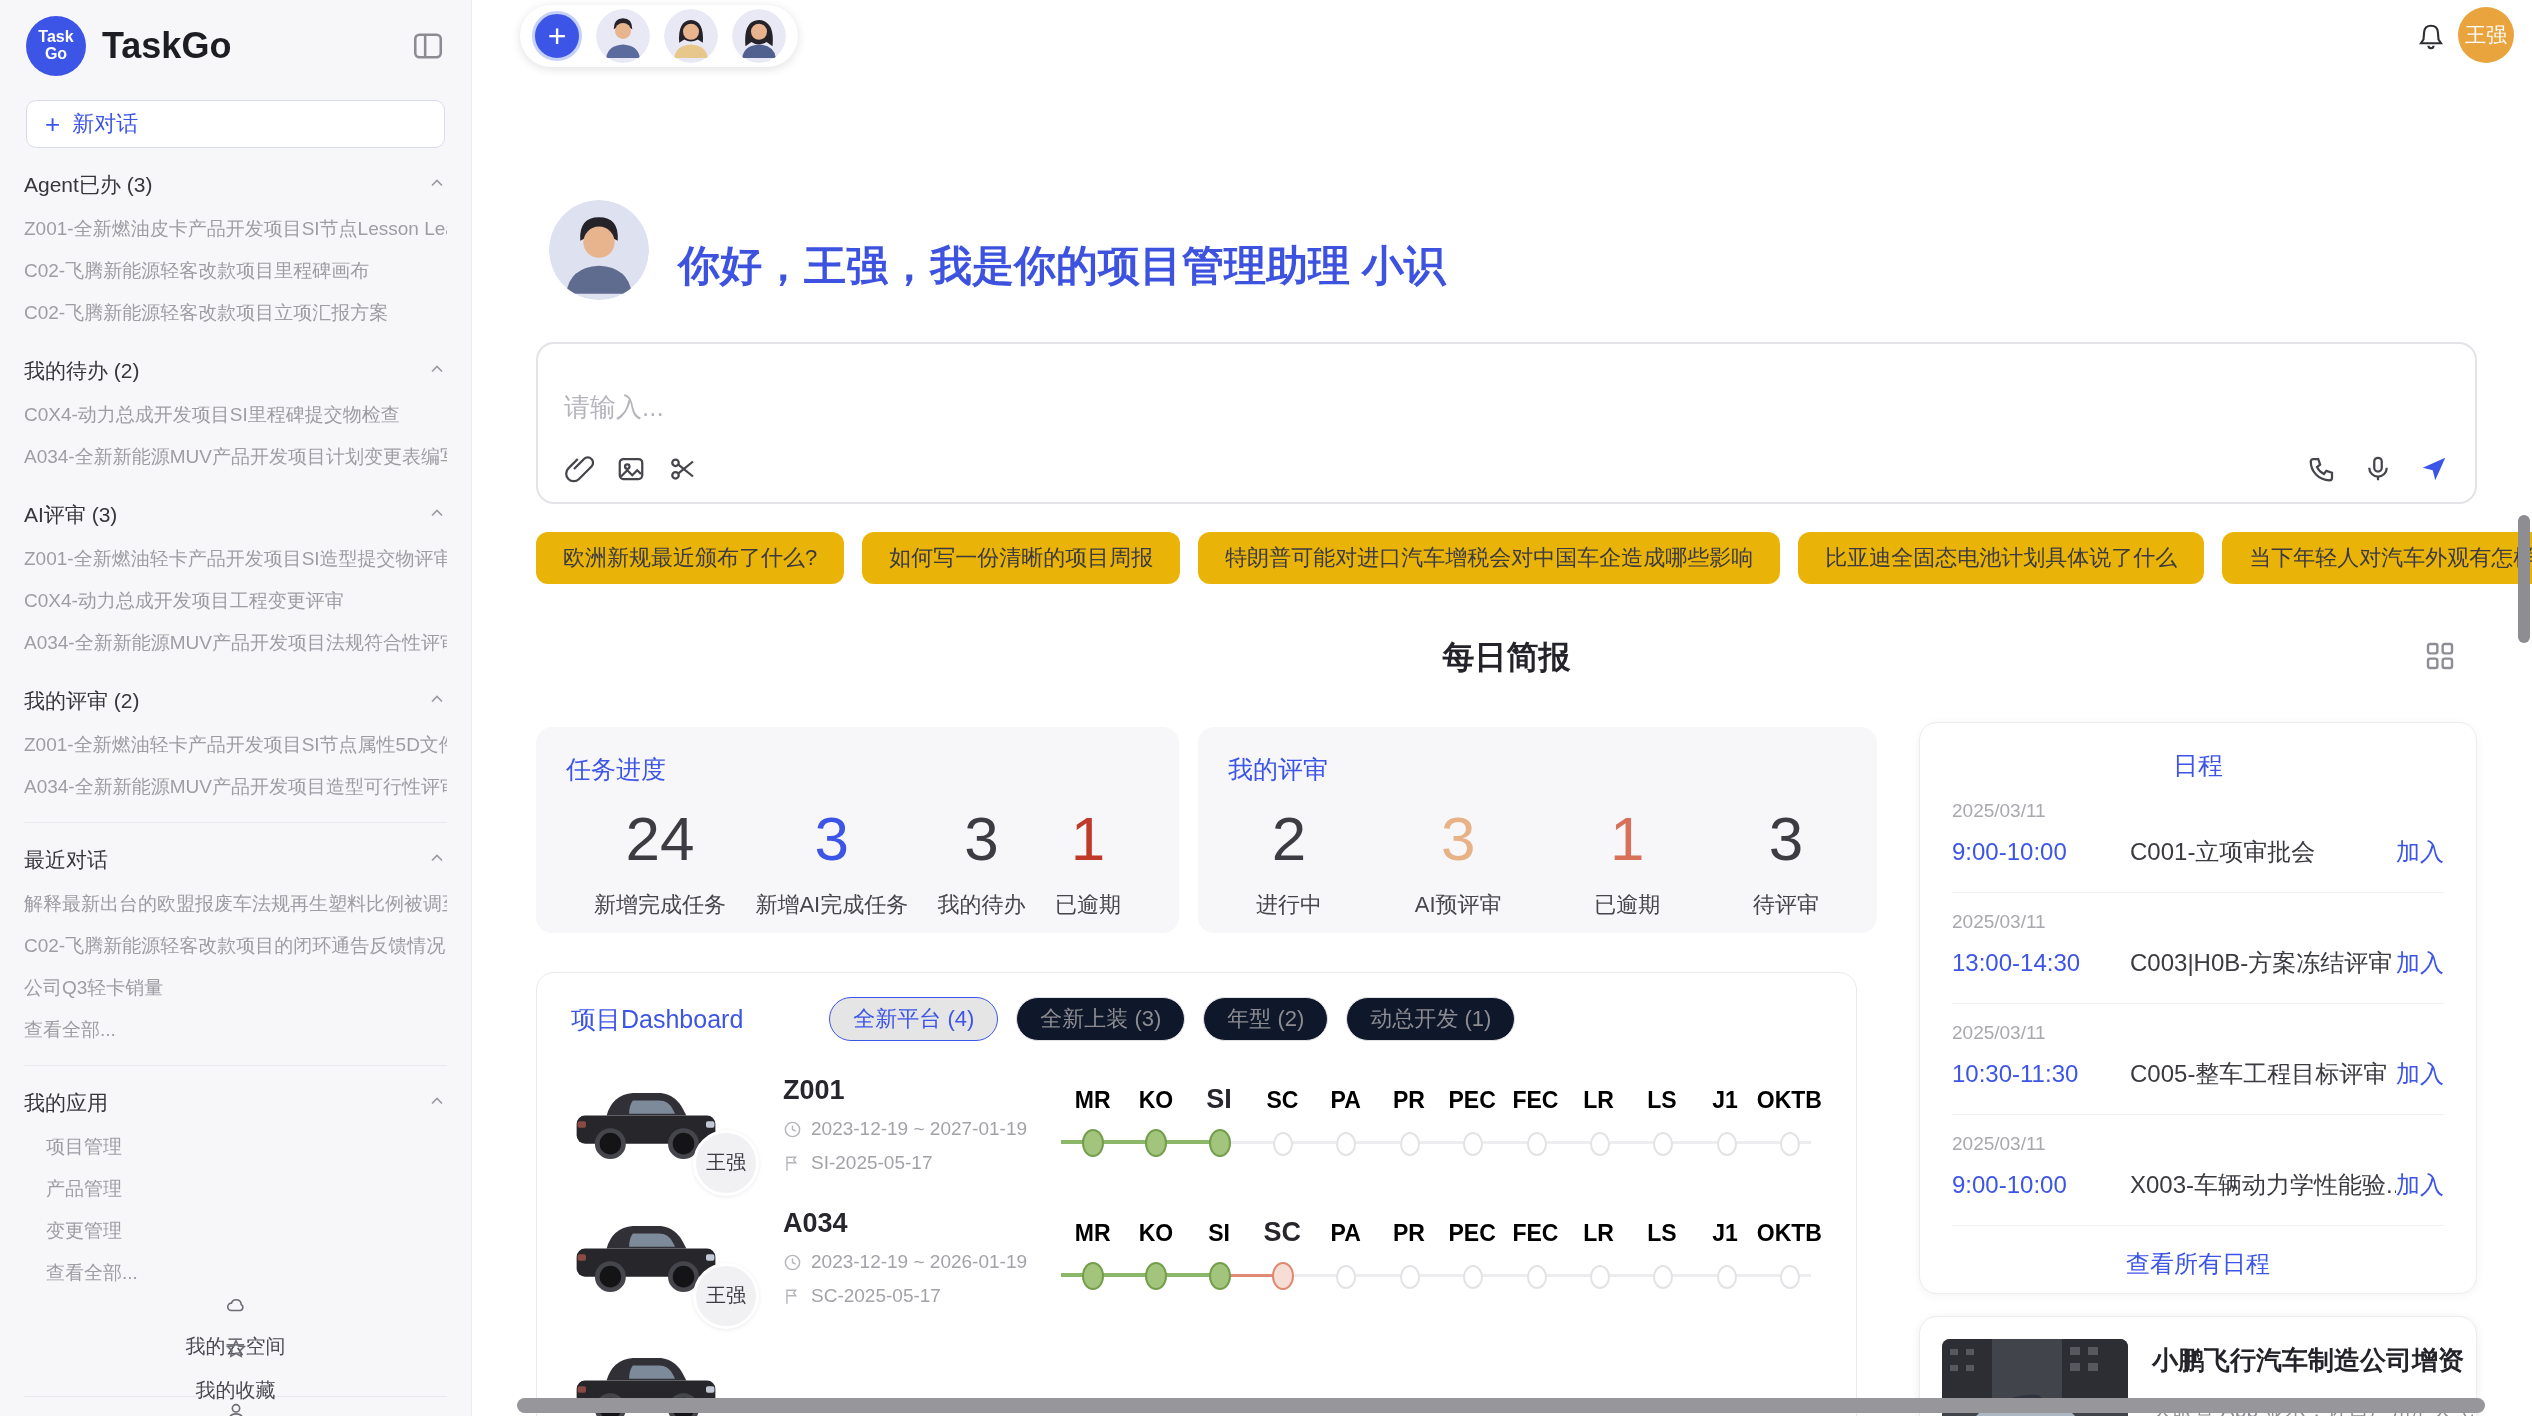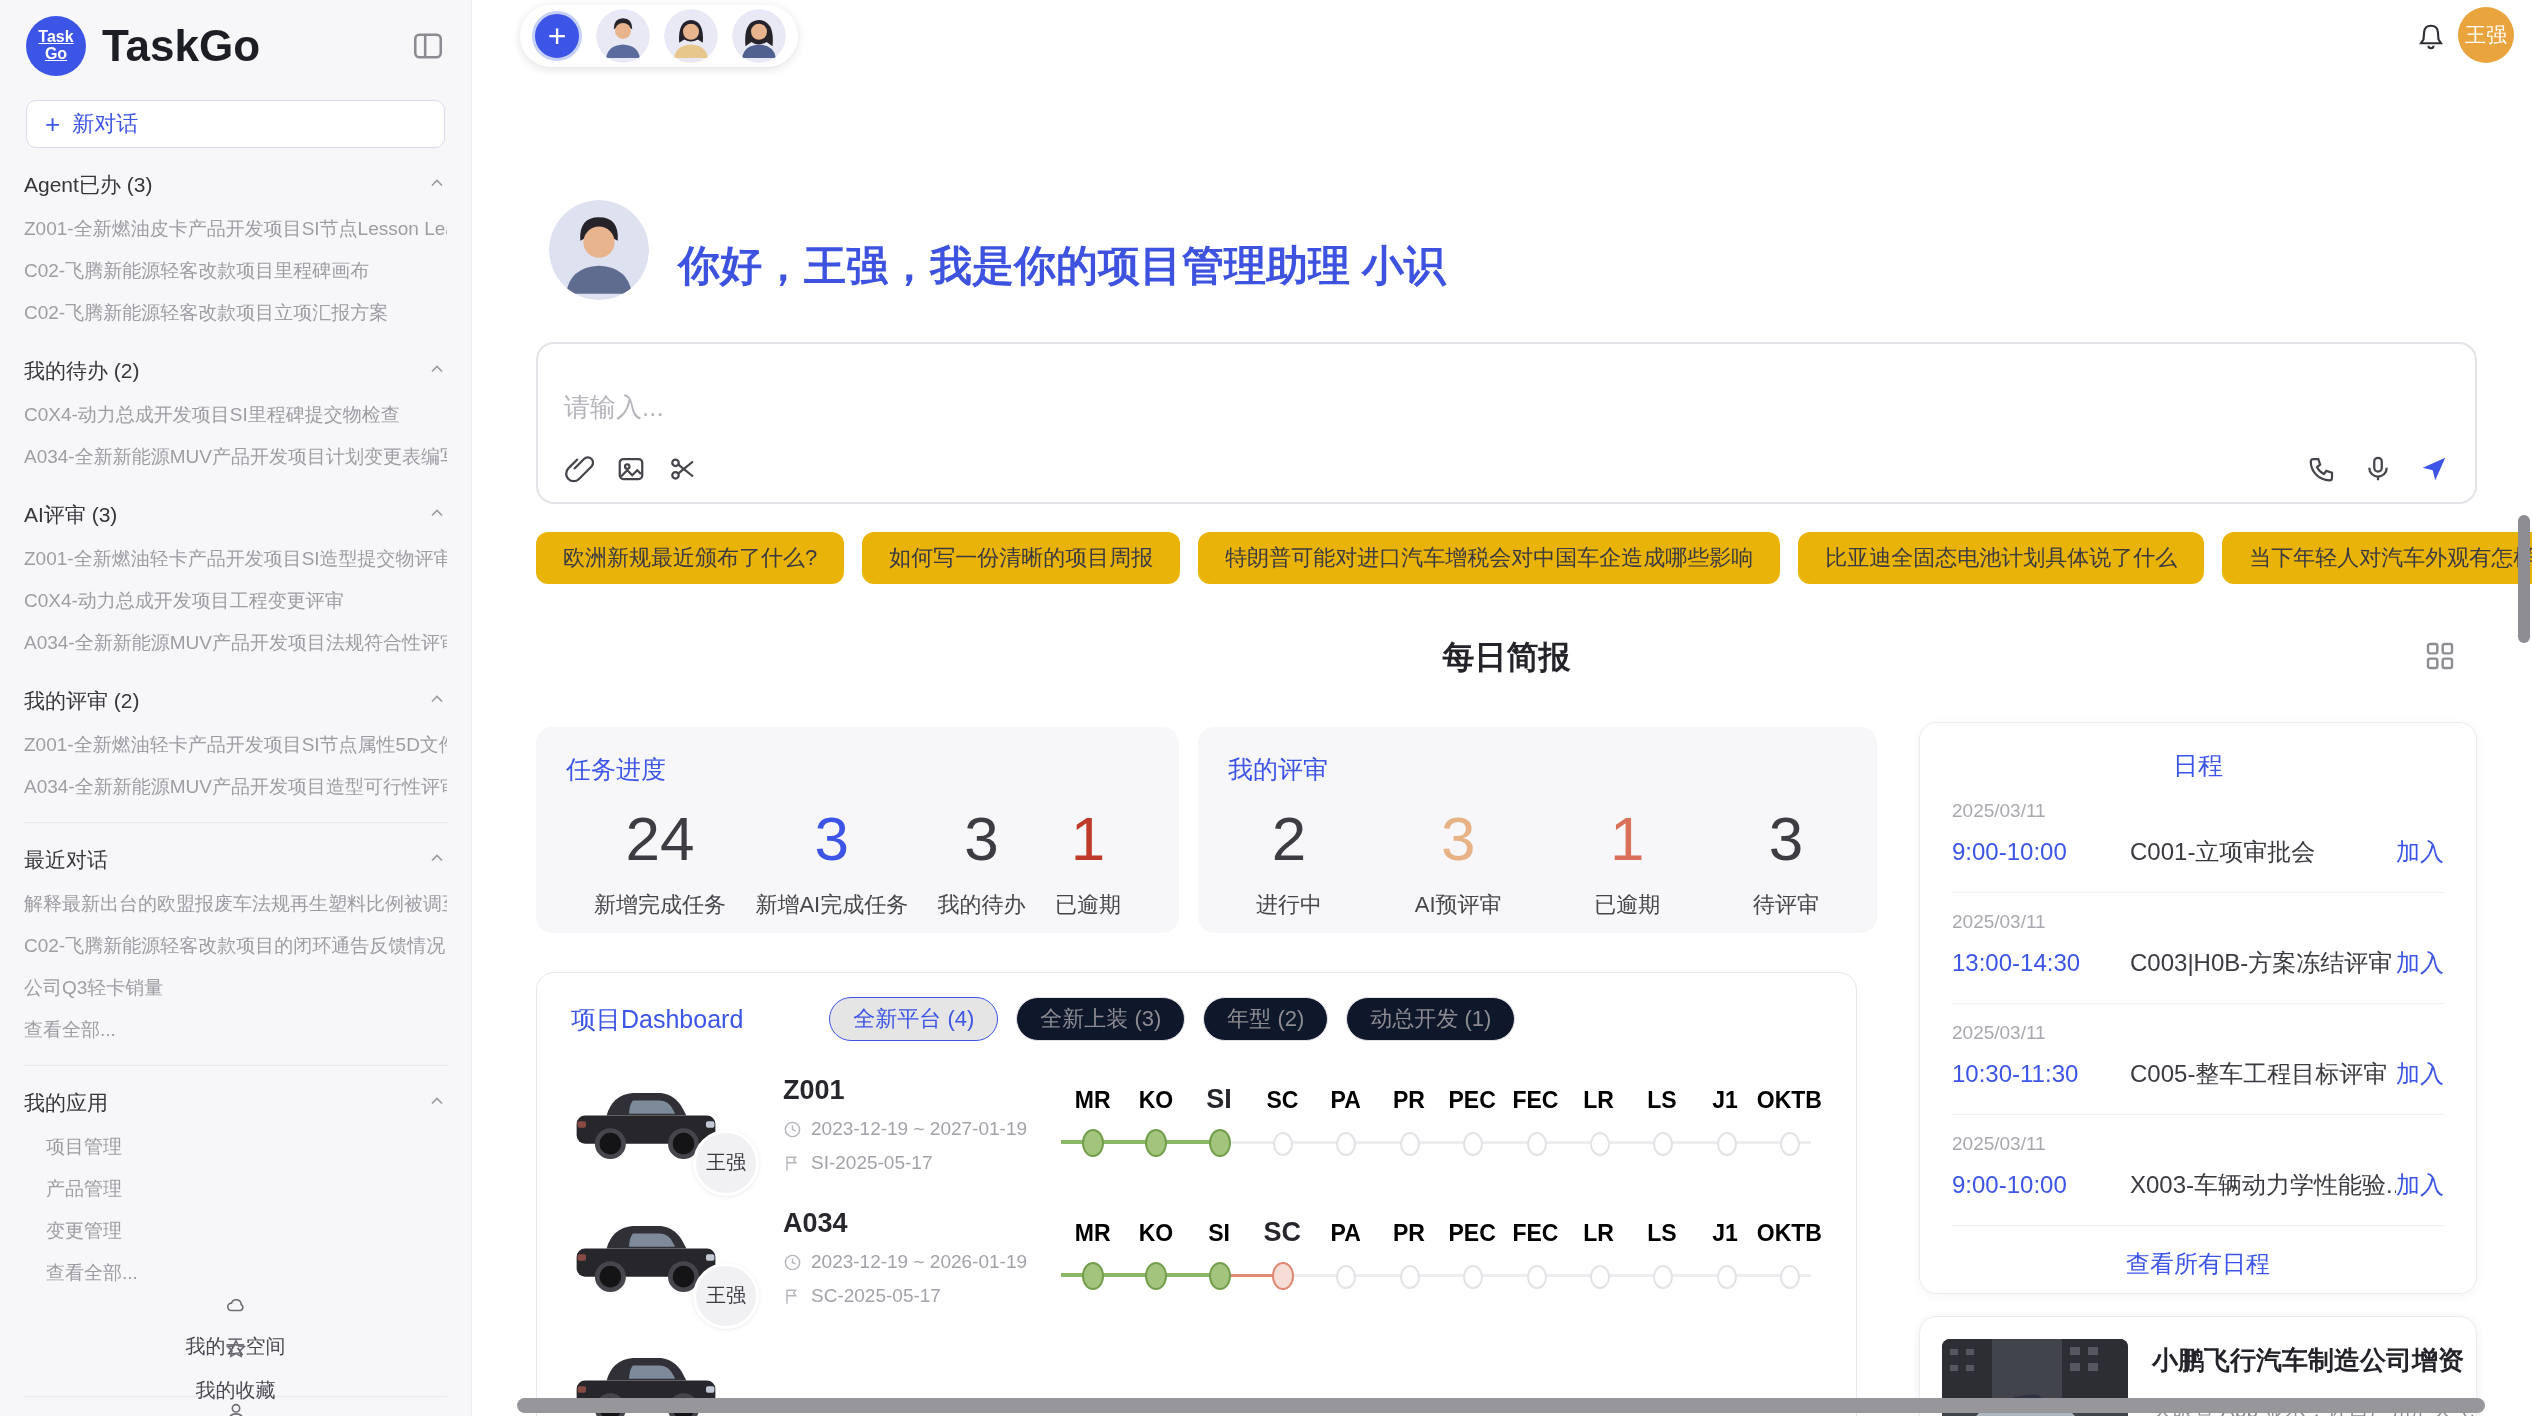--- a/index.html
+++ b/index.html
@@ -6,22 +6,22 @@
   html,body { width:2532px; height:1416px; overflow:hidden; background:#fff;
     font-family:"Liberation Sans","DejaVu Sans",sans-serif; }
   .page { position:relative; width:2532px; height:1416px; overflow:hidden; }
 
   
   .sidebar { position:absolute; left:0; top:0; width:472px; height:1416px;
     background:#f7f7f9; border-right:1px solid #ececf0; overflow:hidden; }
   .logo-row { display:flex; align-items:center; gap:16px; padding:16px 26px 6px 26px; }
   .logo-badge { width:60px; height:60px; border-radius:50%; background:#3D55E6; color:#fff;
     display:flex; flex-direction:column; align-items:center; justify-content:center;
-    font-size:16px; font-weight:700; line-height:1.05; flex:none;text-decoration:underline; }
-  .app-name { font-size:44px; font-weight:700; color:#1d1d24; flex:1; }
+    font-size:16px; font-weight:700; line-height:1.05; flex:none; }
+  .app-name { font-size:36px; font-weight:700; color:#1d1d24; flex:1; }
   .collapse-btn { width:34px; height:34px; color:#8b8b92; cursor:pointer; }
   .new-chat { margin:18px 26px 6px 26px; height:48px; background:#fff; border:1px solid #d9dcec;
     border-radius:10px; display:flex; align-items:center; gap:12px; padding:0 18px;
     color:#3D55E6; font-size:22px; cursor:pointer; }
   .new-chat .plus { font-size:26px; line-height:1; }
   .side-scroll { padding:0 24px; }
   .sec-header { display:flex; align-items:center; justify-content:space-between;
     height:46px; margin-top:14px; font-size:21px; color:#36363c; cursor:pointer; }
   .sec-header .chev { width:20px; height:20px; color:#9a9aa0; }
   .sec-item { height:42px; line-height:42px; font-size:19px; color:#9d9da4;

